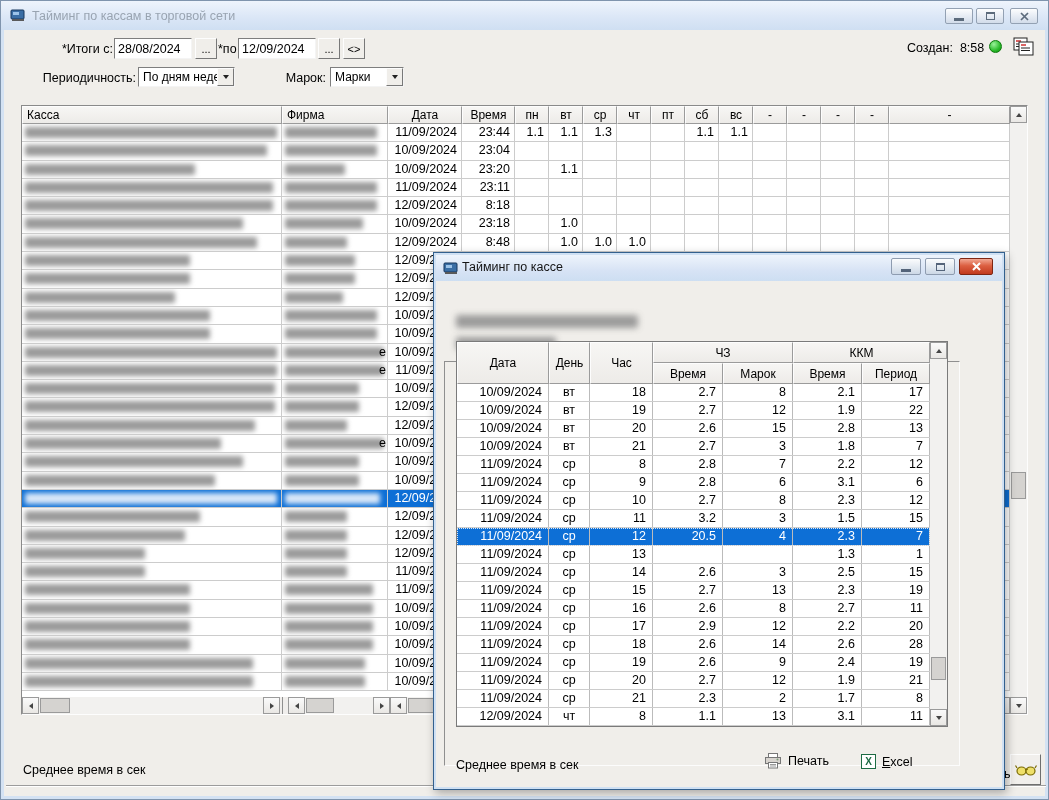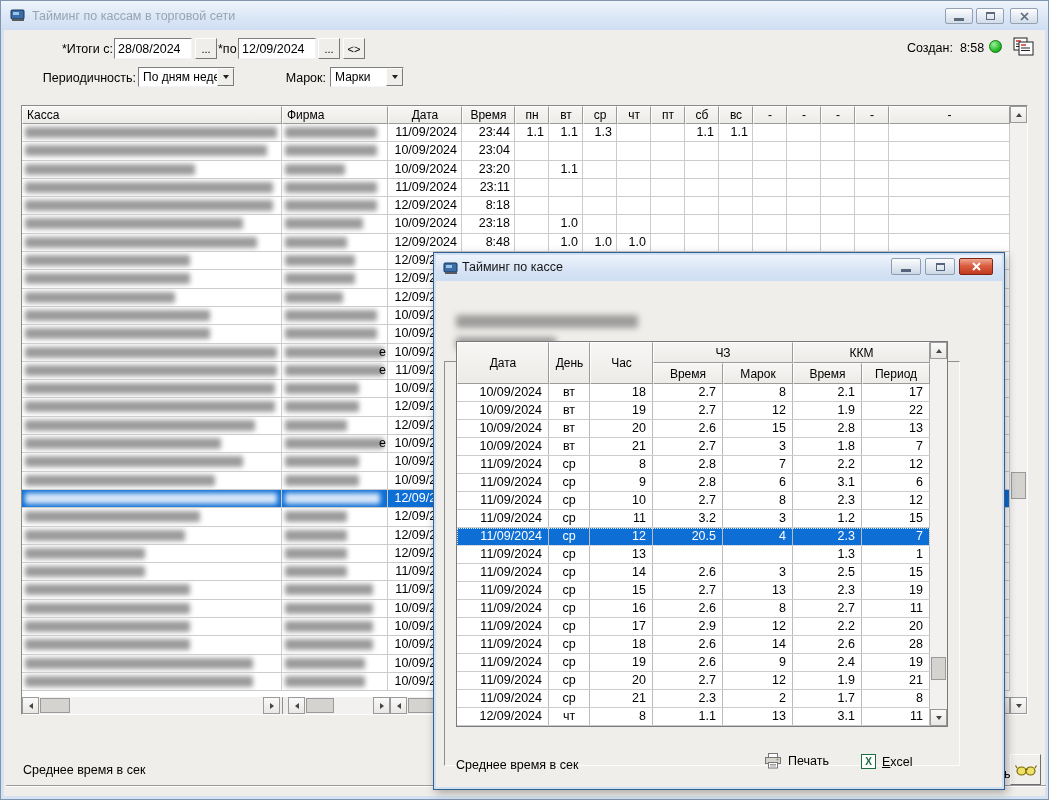--- a/index.html
+++ b/index.html
@@ -1016,21 +1016,21 @@
           <div class="dc num" style="width: 70px;">8</div>
           <div class="dc num" style="width: 69px;">2.3</div>
           <div class="dc num" style="width: 68px;">12</div>
         </div>
         <div class="drow">
           <div class="dc num" style="width: 92px;">11/09/2024</div>
           <div class="dc ctr" style="width: 41px;">ср</div>
           <div class="dc num" style="width: 63px;">11</div>
           <div class="dc num" style="width: 70px;">3.2</div>
           <div class="dc num" style="width: 70px;">3</div>
-          <div class="dc num" style="width: 69px;">1.2</div>
+          <div class="dc num" style="width: 69px;">1.5</div>
           <div class="dc num" style="width: 68px;">15</div>
         </div>
         <div class="drow sel" style="background: rgb(13, 111, 214);">
           <div class="dc num" style="width: 92px;">11/09/2024</div>
           <div class="dc ctr" style="width: 41px;">ср</div>
           <div class="dc num" style="width: 63px;">12</div>
           <div class="dc num" style="width: 70px;">20.5</div>
           <div class="dc num" style="width: 70px;">4</div>
           <div class="dc num" style="width: 69px;">2.3</div>
           <div class="dc num" style="width: 68px;">7</div>

